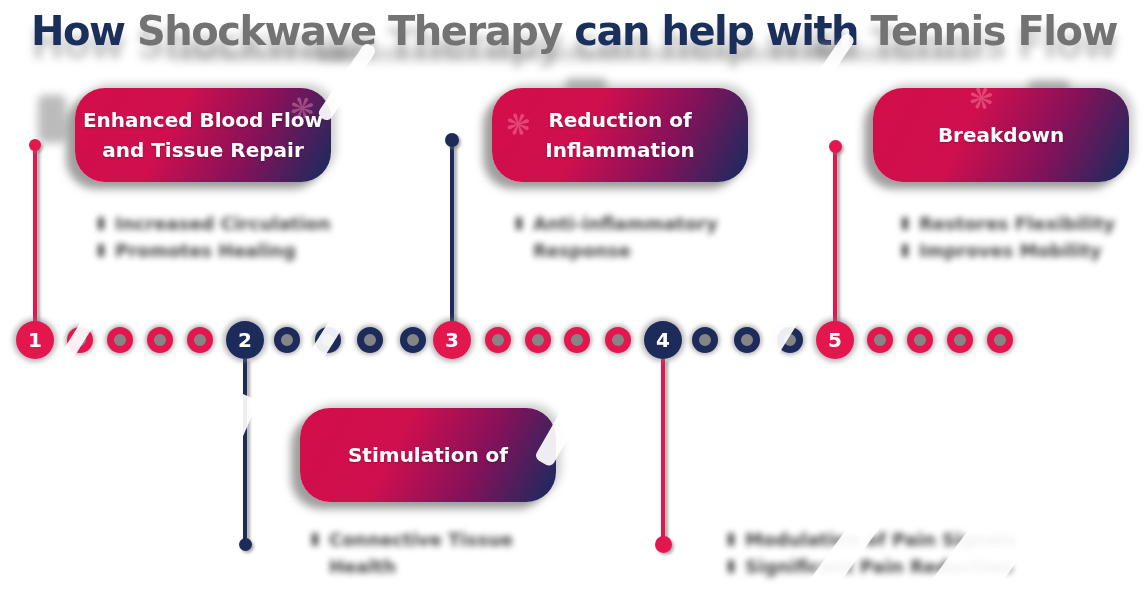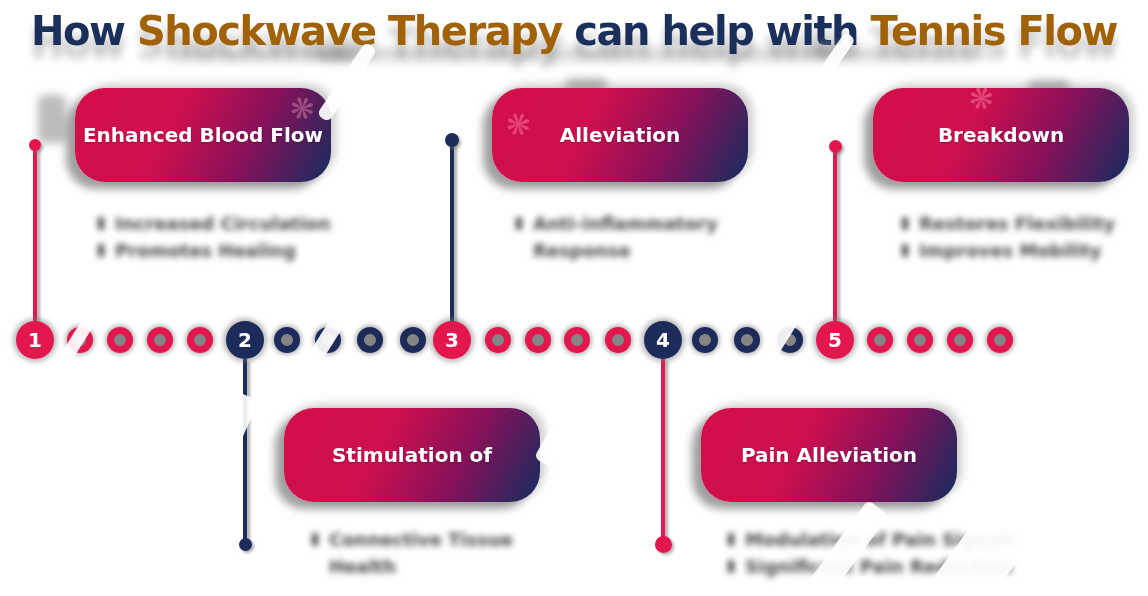--- a/index.html
+++ b/index.html
@@ -4,38 +4,38 @@
 <style>
   html,body{margin:0;padding:0;background:#fff;}
   #stage{position:relative;width:1148px;height:596px;background:#ffffff;overflow:hidden;
          font-family:"DejaVu Sans","Liberation Sans",sans-serif;}
 
   
   .title{position:absolute;left:0;right:0;top:8px;text-align:center;white-space:nowrap;
          font-size:40px;font-weight:bold;letter-spacing:-1.5px;
          text-shadow:0 13px 9px rgba(120,120,120,0.45);}
   .t-navy{color:#1b2f5b;}
-  .t-pink{color:#a16207;}
+  .t-pink{color:#737373;}
   .title-ghost{position:absolute;left:170px;right:170px;top:50px;height:9px;background:#9a9a9a;
          filter:blur(6px);opacity:.55;border-radius:5px;}
 
   
   .card{position:absolute;width:256px;height:94px;border-radius:30px;
         background:linear-gradient(118deg,#d30e4a 0%,#cf0f4e 38%,#86115a 68%,#1e2a5e 97%);
         display:flex;flex-direction:column;align-items:center;justify-content:center;
         color:#fff;font-weight:bold;font-size:20px;line-height:30px;text-align:center;
         box-shadow:-9px 7px 9px rgba(80,80,80,.55), 5px -4px 9px rgba(80,80,80,.28);
         z-index:10;}
   .card .wm{position:absolute;font-size:30px;color:rgba(255,160,190,.38);z-index:1;
         transform:rotate(-20deg);}
   .card span{z-index:2;text-shadow:0 1px 2px rgba(0,0,0,.25);}
   #card-1{left:75px;top:88px;}
   #card-3{left:492px;top:88px;}
   #card-5{left:873px;top:88px;}
-  #card-2{left:284px;top:408px;}
+  #card-2{left:300px;top:408px;}
   #card-4{left:701px;top:408px;}
 
   
   .note{position:absolute;color:#474747;font-weight:bold;font-size:18px;line-height:27px;
         filter:blur(3px);z-index:5;}
   .note .nline{display:flex;align-items:center;}
   .note .bullet{display:inline-block;width:6px;height:13px;background:#474747;margin-right:11px;
         border-radius:2px;flex:0 0 auto;}
   .note .indent{margin-left:17px;}
   #note-1{left:98px;top:210px;}
@@ -79,35 +79,34 @@
 
   <div class="smudge" style="left:38px;top:95px;width:28px;height:48px;"></div>
   <div class="smudge" style="left:318px;top:48px;width:38px;height:13px;"></div>
   <div class="smudge" style="left:565px;top:78px;width:42px;height:13px;"></div>
   <div class="smudge" style="left:812px;top:44px;width:38px;height:13px;"></div>
   <div class="smudge" style="left:1028px;top:80px;width:42px;height:13px;"></div>
 
   <div class="card" id="card-1">
     <i class="wm" style="right:16px;top:6px;">❋</i>
     <span>Enhanced Blood Flow</span>
+    <span>and Tissue Repair</span>
   </div>
   <div class="card" id="card-3">
     <i class="wm" style="left:14px;top:22px;">❋</i>
-    <span>Alleviation</span>
+    <span>Reduction of</span>
+    <span>Inflammation</span>
   </div>
   <div class="card" id="card-5">
     <i class="wm" style="left:96px;top:-4px;">❋</i>
     <span>Breakdown</span>
   </div>
 
   <div class="card" id="card-2">
     <span>Stimulation of</span>
-  </div>
-  <div class="card" id="card-4">
-    <span>Pain Alleviation</span>
   </div>
 
   <div class="note" id="note-1">
     <div class="nline">
         <span class="bullet"></span>
       <span>Increased Circulation</span>
       </div>
     <div class="nline">
         <span class="bullet"></span>
       <span>Promotes Healing</span>

